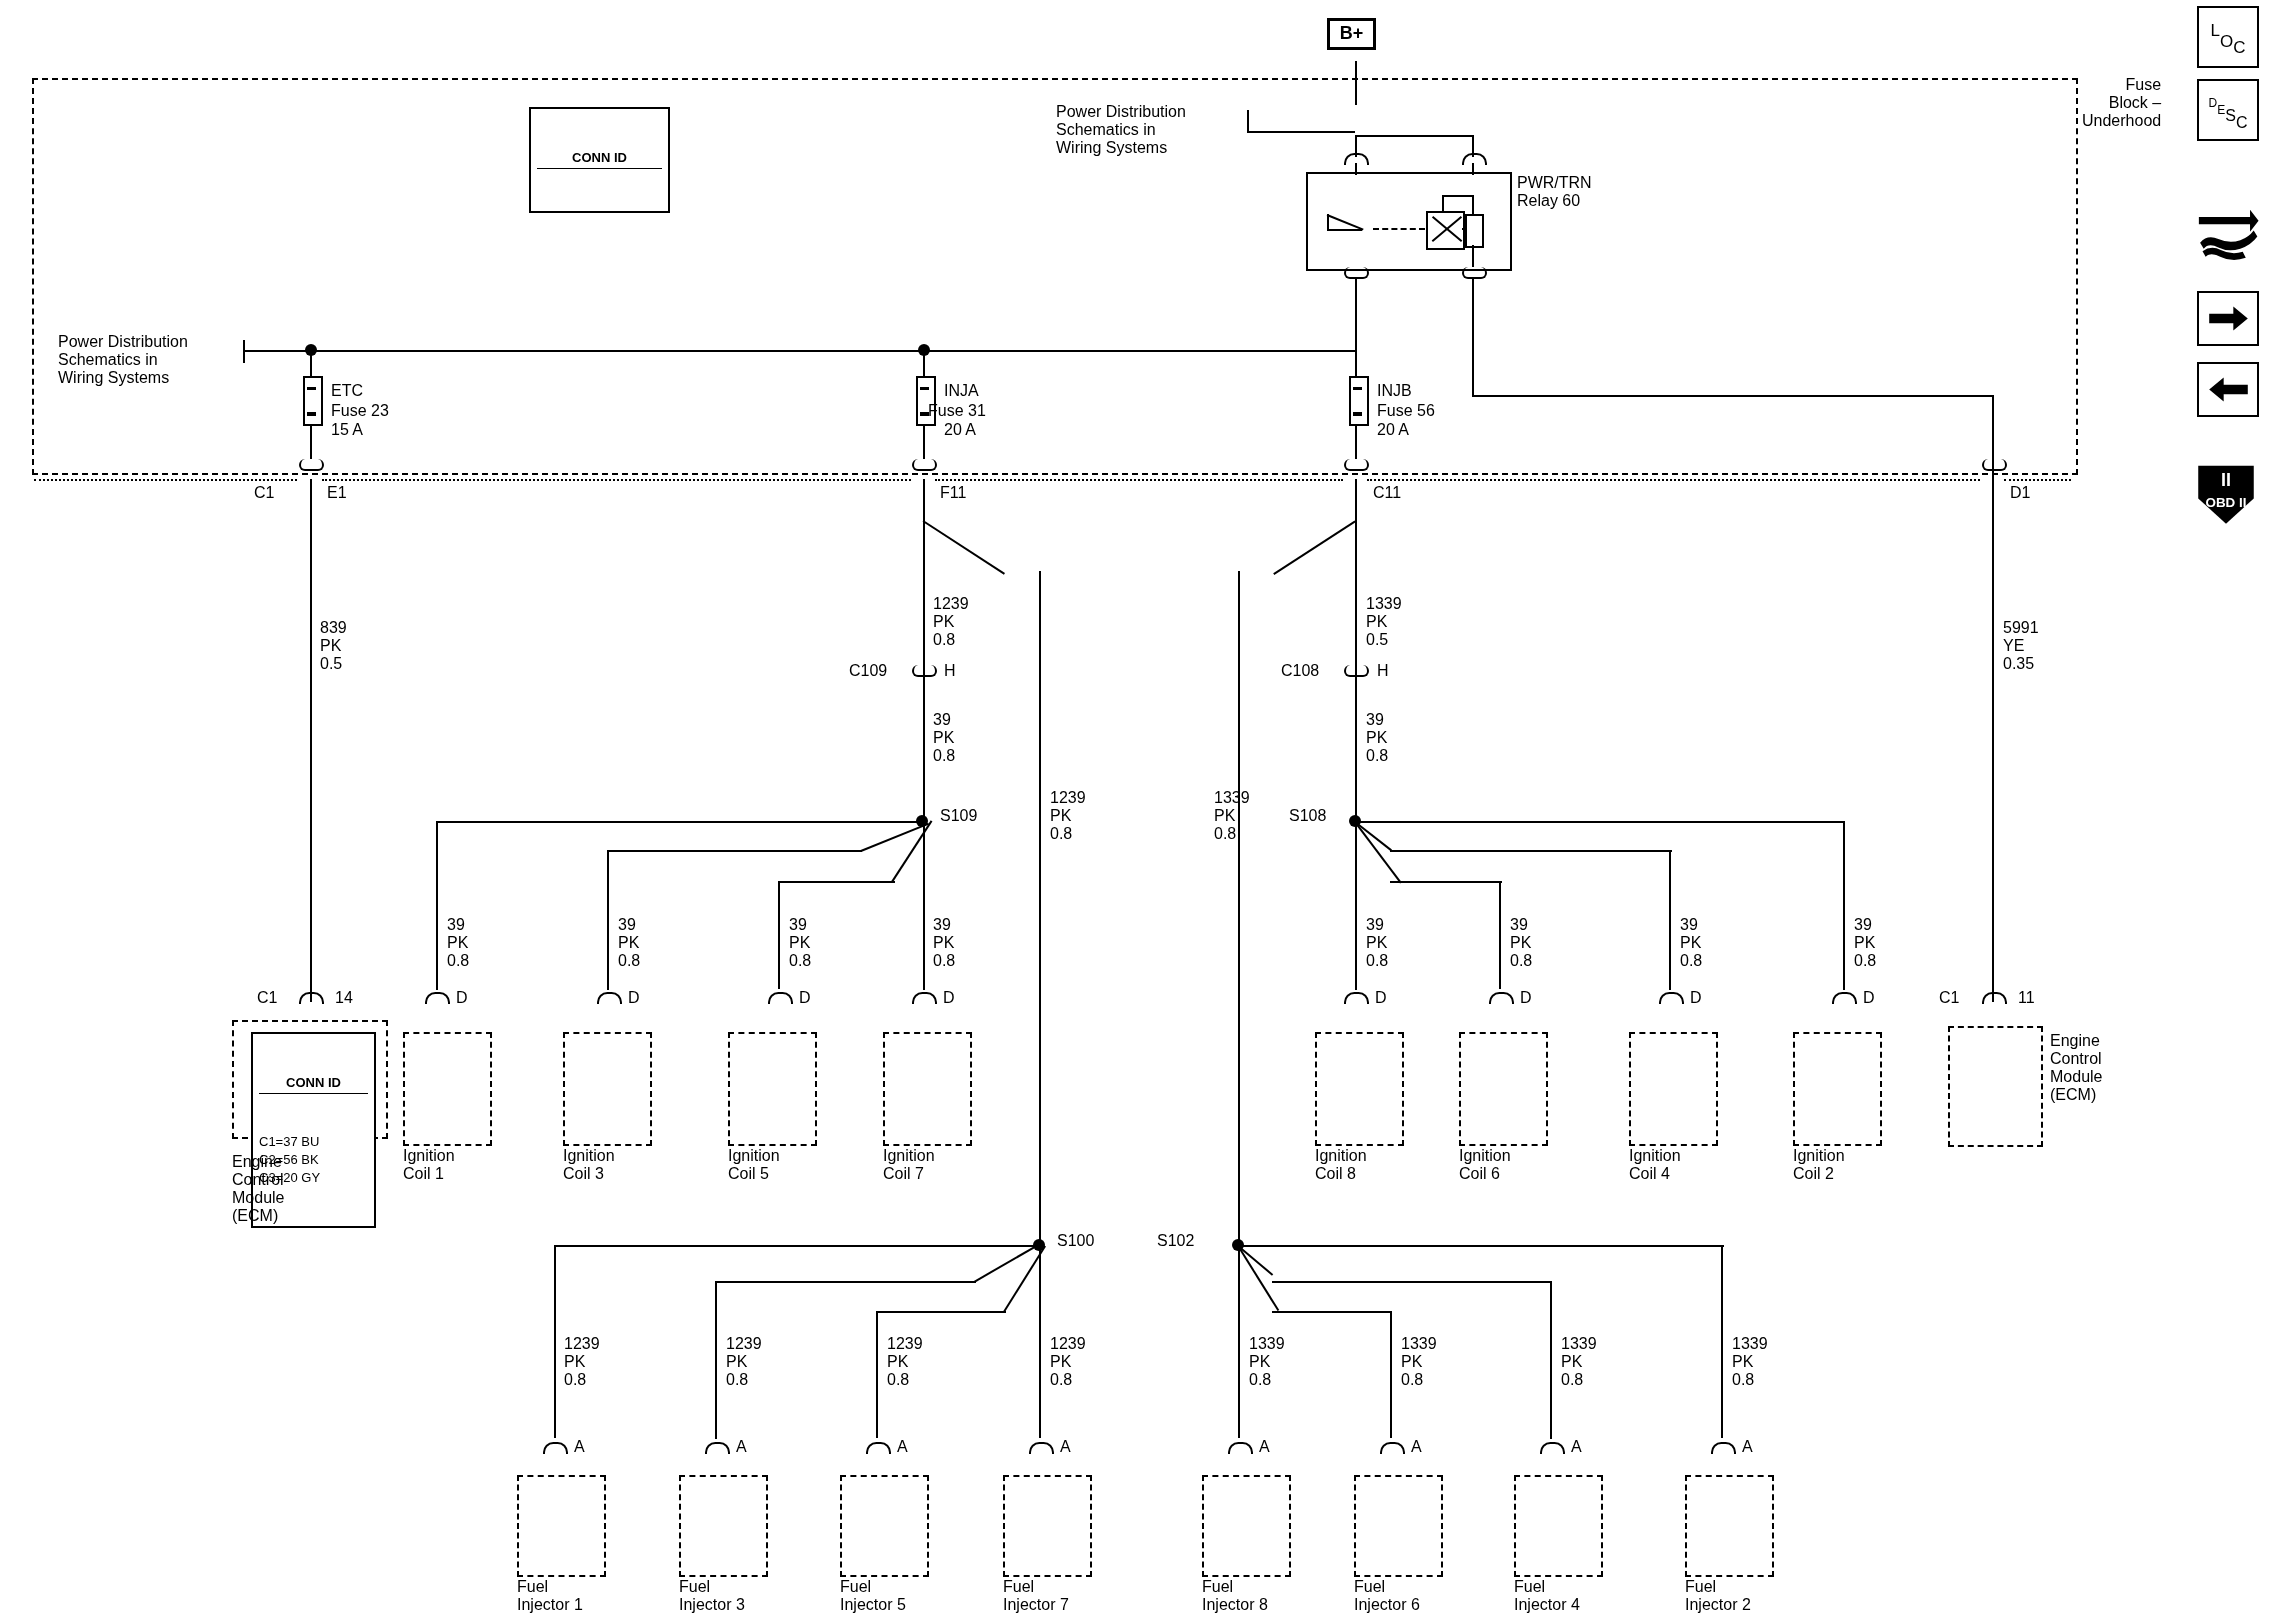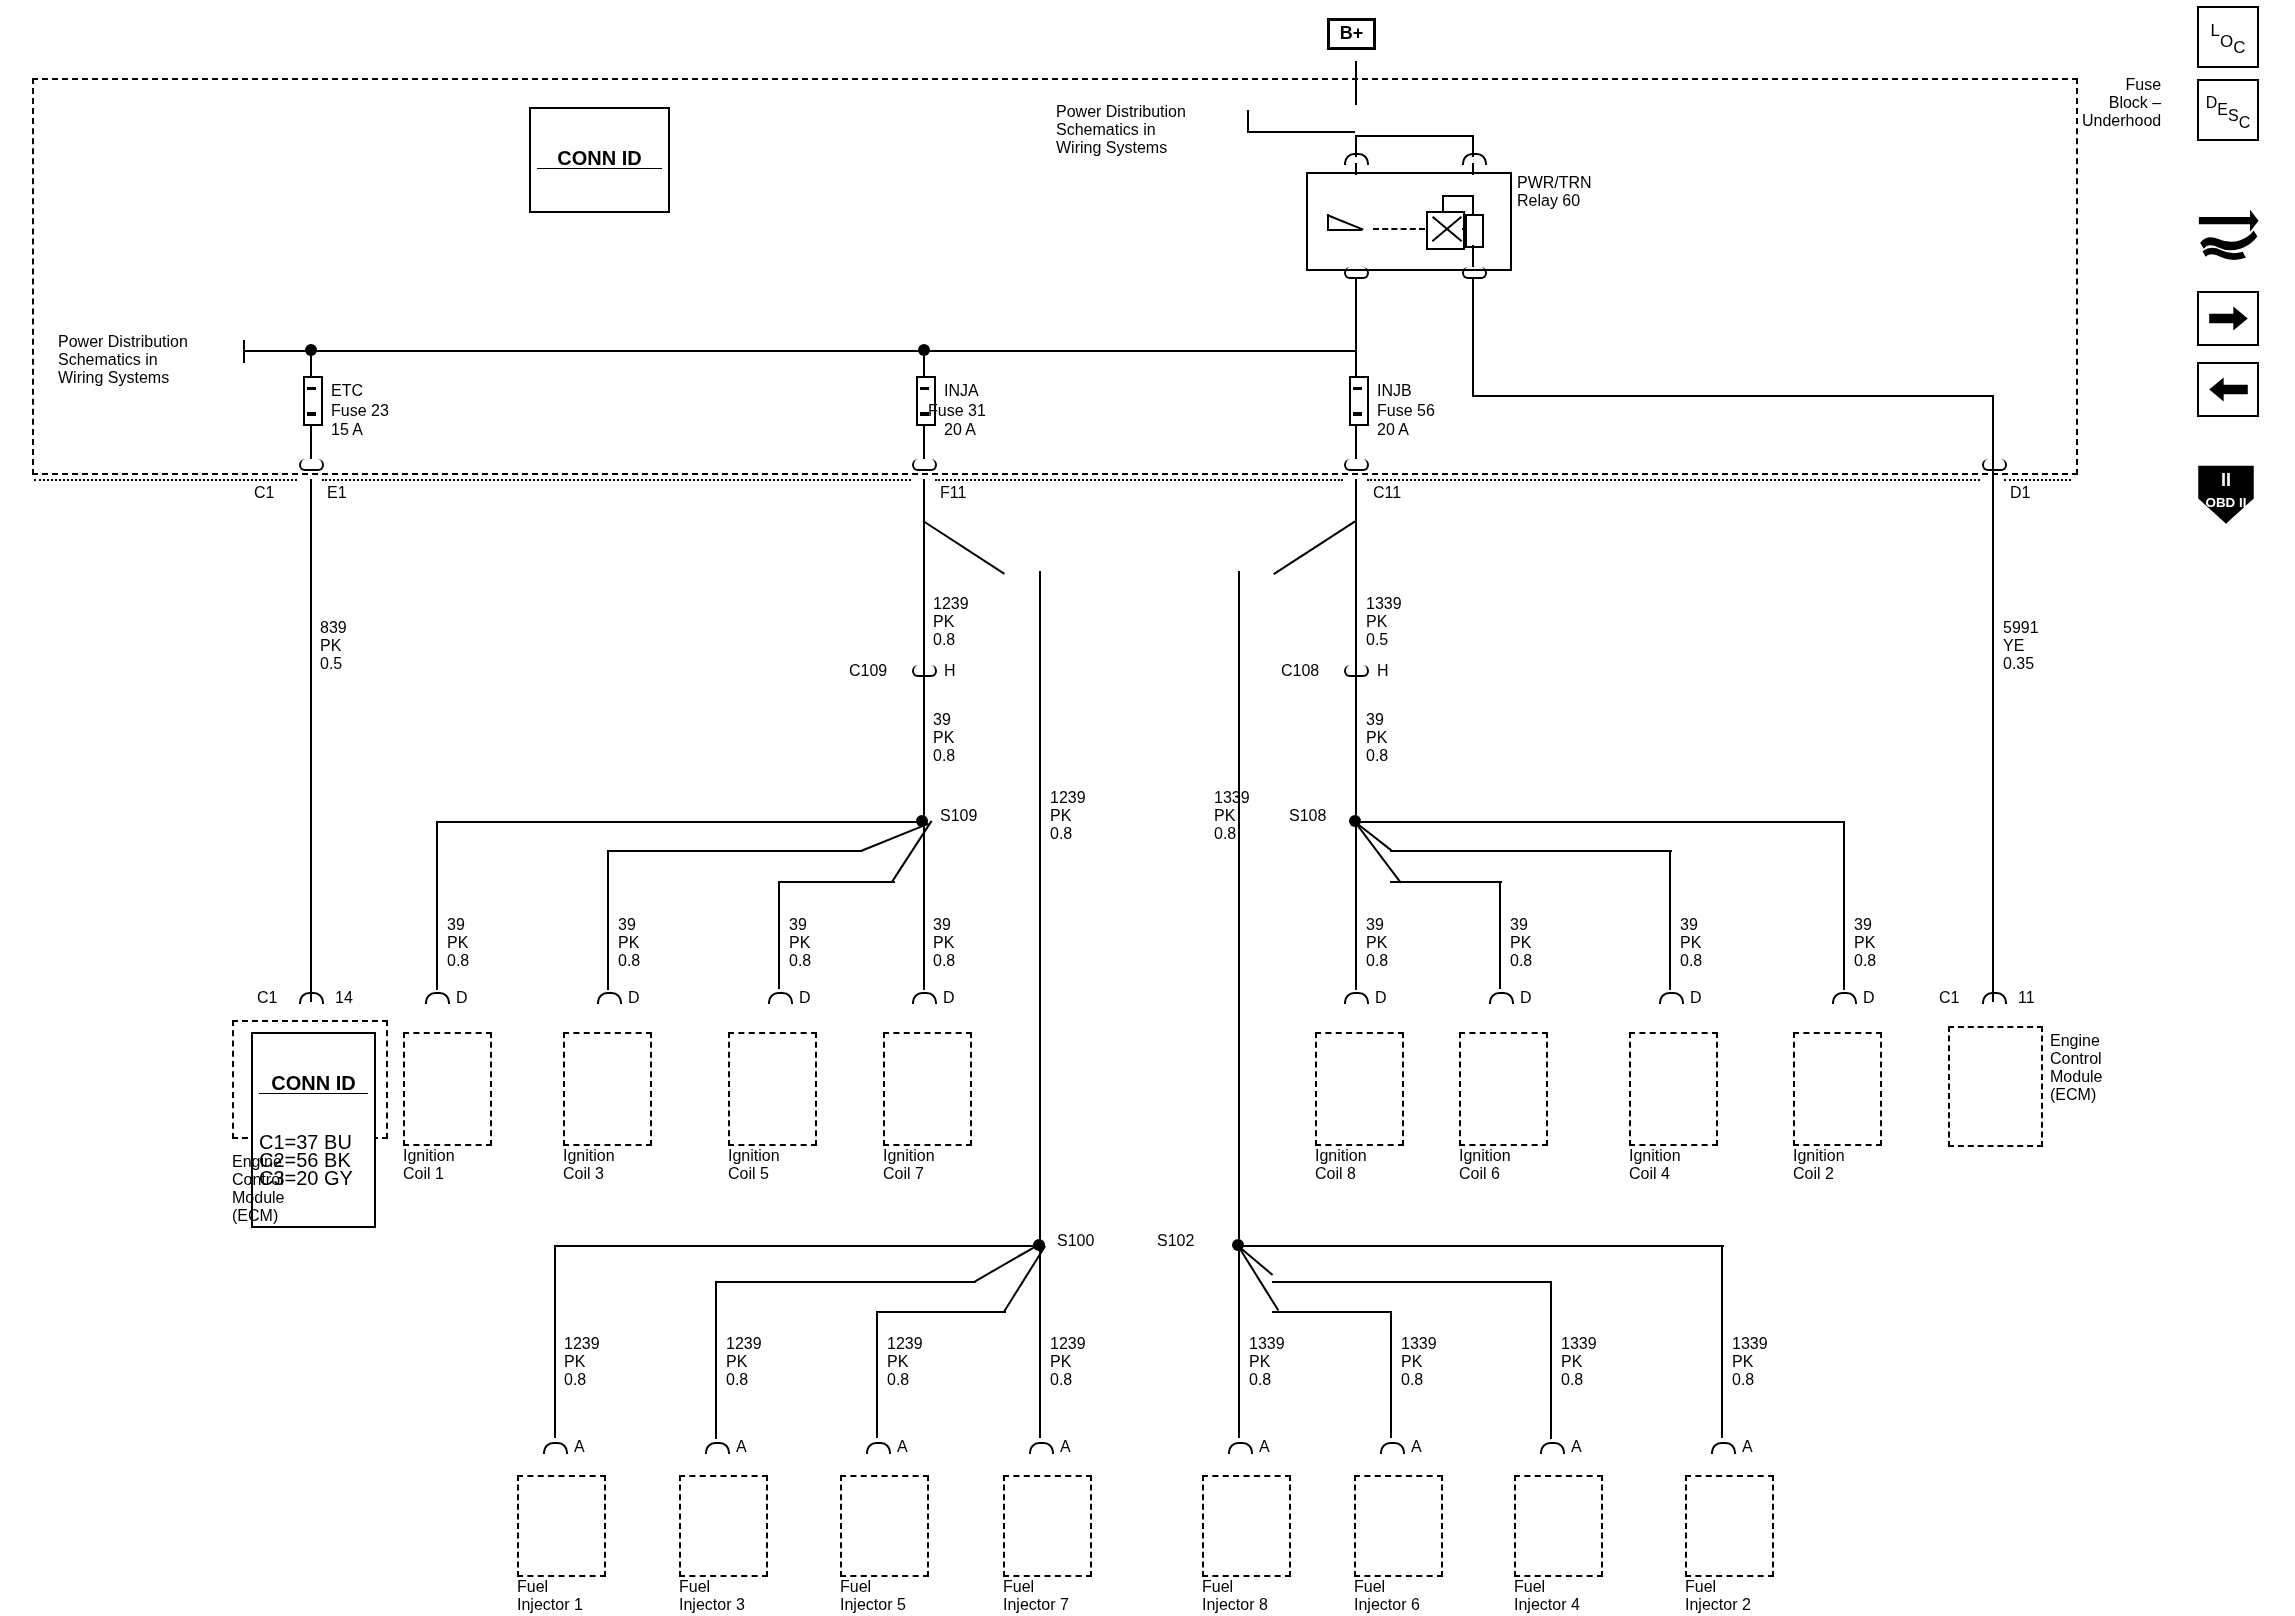--- a/index.html
+++ b/index.html
@@ -12,21 +12,21 @@
   .vl.thin{width:1.8px;}
   .dashbox{position:absolute;border:2.4px dashed #000;}
   .solidbox{position:absolute;border:2.4px solid #000;background:#fff;}
   .node{position:absolute;width:12px;height:12px;border-radius:50%;background:#000;}
   .connarc{position:absolute;width:20.6px;height:10.3px;border:2.4px solid #000;border-bottom:none;border-top-left-radius:10.3px 10.3px;border-top-right-radius:10.3px 10.3px;background:transparent;}
   .connarc.down{border:2.4px solid #000;border-top:none;border-bottom-left-radius:10.3px 10.3px;border-bottom-right-radius:10.3px 10.3px;}
   .fuse{position:absolute;width:16px;height:46px;border:2.4px solid #000;background:#fff;}
   .fuse:before{content:"";position:absolute;left:1.8px;top:8.5px;width:9.7px;height:3.6px;background:#000;}
   .fuse:after{content:"";position:absolute;left:1.8px;bottom:8.5px;width:9.7px;height:3.6px;background:#000;}
   .comp{position:absolute;border:2.4px dashed #000;background:#fff;}
-  .connid{position:absolute;border:2.4px solid #000;background:#fff;padding:3.6px 6px;font-size:20px;line-height:18px;white-space:pre;}
+  .connid{position:absolute;border:2.4px solid #000;background:#fff;padding:3.6px 6px;font-size:13px;line-height:18px;white-space:pre;}
   .connid .hd{text-align:center;border-bottom:1.8px solid #000;padding-bottom:1.8px;margin-bottom:2.4px;font-weight:bold;}
   .bplus{position:absolute;border:3px solid #000;background:#fff;padding:2.4px 9.7px;font-size:18px;font-weight:bold;}
   .icon{position:absolute;border:2.4px solid #000;background:#fff;display:flex;align-items:center;justify-content:center;}
   .dotline{position:absolute;border-top:2.4px dotted #000;}
 </style>
 </head>
 <body>
 
 <div id="root">
 
@@ -411,21 +411,21 @@
   <div class="comp" style="left:1685px;top:1475px;width:85px;height:98px;"></div>
   <div class="lbl" style="left:1685px;top:1578px;">Fuel
 Injector 2</div>
 
   <div class="icon" style="left:2197px;top:6px;width:58px;height:58px;">
     <span style="font-size:17px;letter-spacing:0;transform:translateY(-6px);">L</span>
     <span style="font-size:17px;transform:translateY(4.9px);">O<span style="display:inline-block;transform:translateY(6px);">C</span></span>
   </div>
 
   <div class="icon" style="left:2197px;top:79px;width:58px;height:58px;">
-    <span style="font-size:16px;transform:translateY(-7.3px);">D<span style="display:inline-block;transform:translateY(7.3px);">E</span></span>
+    <span style="font-size:12px;transform:translateY(-7.3px);">D<span style="display:inline-block;transform:translateY(7.3px);">E</span></span>
     <span style="font-size:16px;transform:translateY(6px);">S<span style="display:inline-block;transform:translateY(7.3px);">C</span></span>
   </div>
 
   <div style="position:absolute;left:2194px;top:200px;width:67px;height:67px;">
     <svg width="67" height="67" viewBox="0 0 110 110">
       <path d="M8 28 L92 28 L92 16 L106 34 L92 52 L92 40 L8 40 Z" fill="#000"></path>
       <path d="M10 70 q12 -14 30 -6 q18 8 36 2 q14 -5 22 -16 l6 10 q-10 14 -28 20 q-20 6 -36 -2 q-16 -8 -24 2 Z" fill="#000"></path>
       <path d="M14 84 q14 -10 30 -2 q18 9 36 3 l5 10 q-22 8 -42 -2 q-16 -8 -24 0 Z" fill="#000"></path>
     </svg>
   </div>

